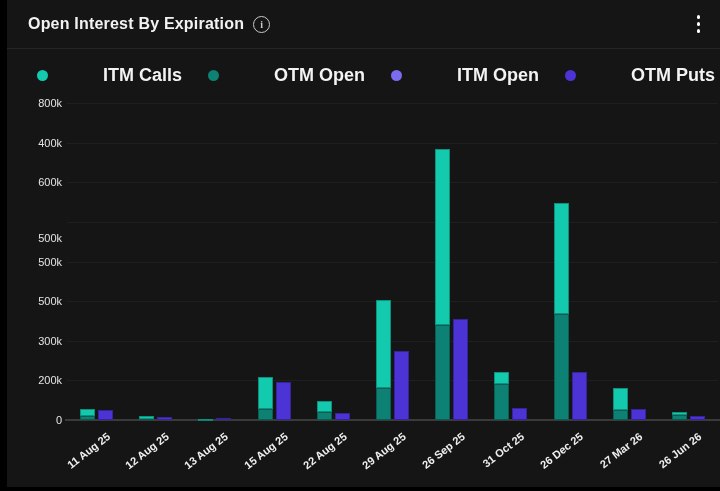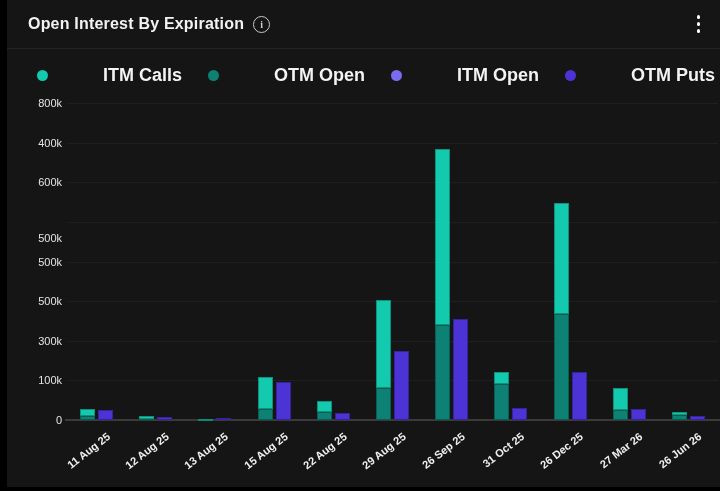--- a/index.html
+++ b/index.html
@@ -90,21 +90,21 @@
       <div class="y-label" style="top: 176.25px; text-align: right;">600k</div>
       <div class="gridline" style="top: 221.875px;"></div>
       <div class="y-label" style="top: 232px;">500k</div>
       <div class="gridline" style="top: 261.5px;"></div>
       <div class="y-label" style="top: 255.5px;">500k</div>
       <div class="gridline" style="top: 301.125px;"></div>
       <div class="y-label" style="top: 295.125px;">500k</div>
       <div class="gridline" style="top: 340.75px;"></div>
       <div class="y-label" style="top: 334.75px;">300k</div>
       <div class="gridline" style="top: 380.375px;"></div>
-      <div class="y-label" style="top: 374.375px;">100k</div>
+      <div class="y-label" style="top: 374.375px;">200k</div>
       <div class="y-label" style="top: 414px;">0</div>
       <div class="zero-line" style="top: 419px;"></div>
       <div class="bar-seg" style="left: 73.0909px; width: 15px; top: 415.641px; height: 4.35875px; background: rgb(13, 129, 115);"></div>
       <div class="bar-seg" style="left: 73.0909px; width: 15px; top: 408.905px; height: 6.73625px; background: rgb(19, 201, 174);"></div>
       <div class="bar-seg" style="left: 91.0909px; width: 15px; top: 409.697px; height: 10.3025px; background: rgb(75, 51, 214);"></div>
       <div class="x-label" style="right: 615.409px; top: 430px;">11 Aug 25</div>
       <div class="bar-seg" style="left: 132.273px; width: 15px; top: 418.811px; height: 1.18875px; background: rgb(13, 129, 115);"></div>
       <div class="bar-seg" style="left: 132.273px; width: 15px; top: 415.641px; height: 3.17px; background: rgb(19, 201, 174);"></div>
       <div class="bar-seg" style="left: 150.273px; width: 15px; top: 416.83px; height: 3.17px; background: rgb(75, 51, 214);"></div>
       <div class="x-label" style="right: 556.227px; top: 430px;">12 Aug 25</div>

